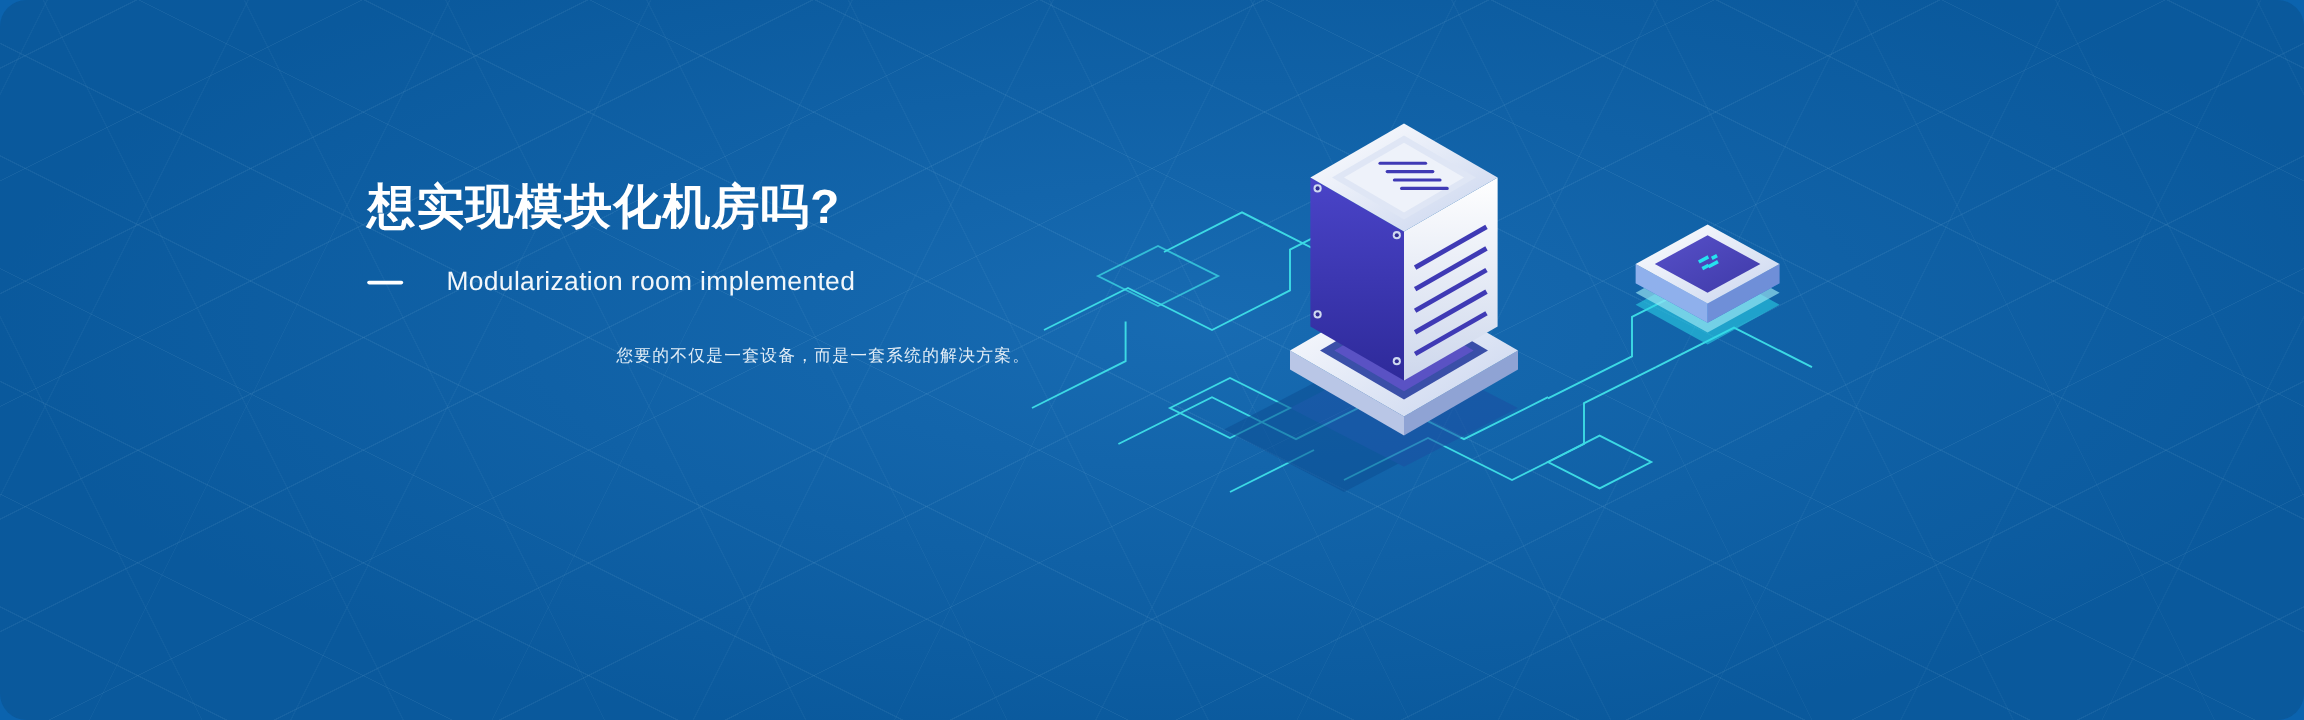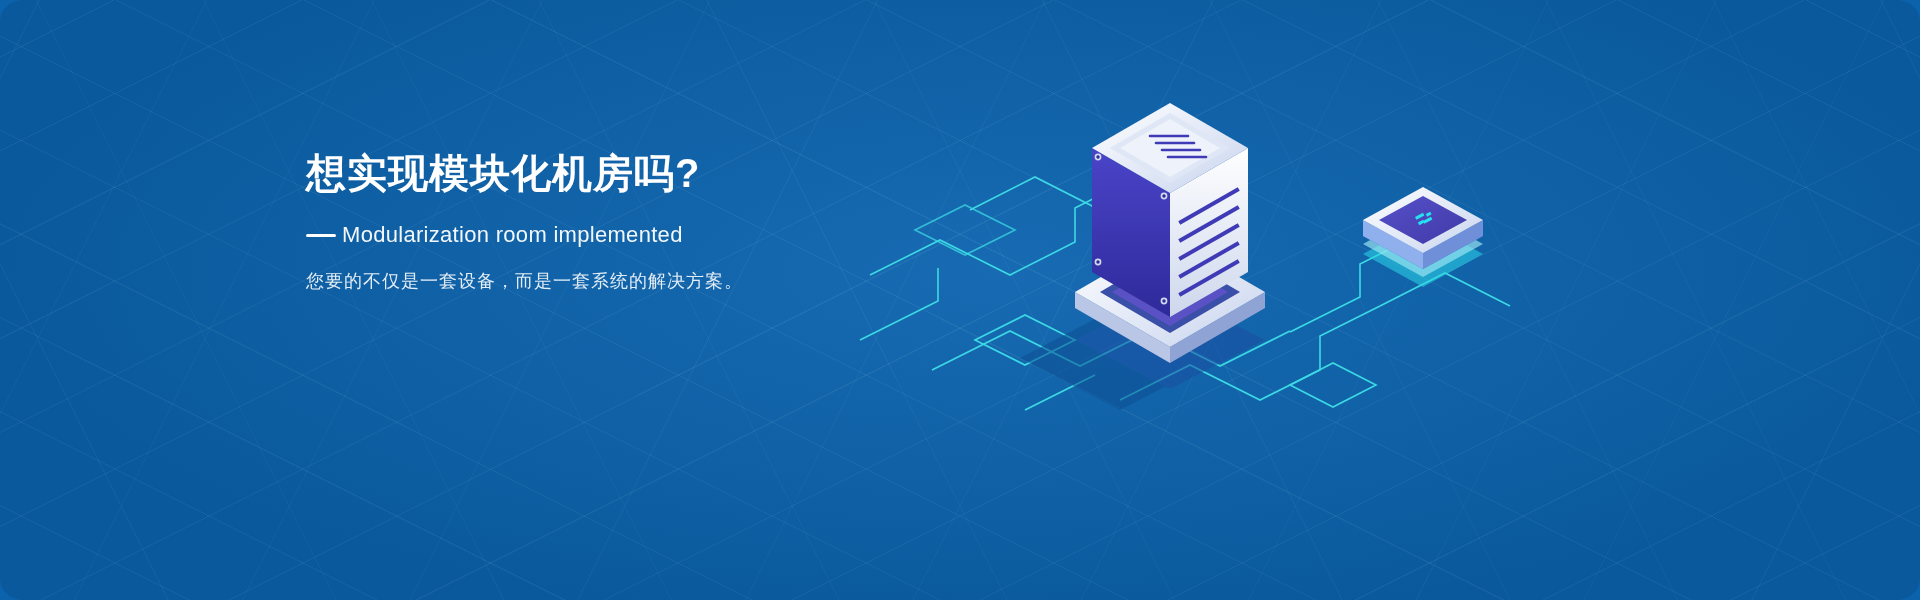--- a/index.html
+++ b/index.html
@@ -31,30 +31,30 @@
 
   
   .copy{
     position:absolute;left:306px;top:148px;width:760px;
   }
   .headline{
     margin:0;color:#ffffff;font-size:40px;line-height:1.25;
     font-weight:700;letter-spacing:1px;white-space:nowrap;
   }
   .sub-row{
-    display:flex;align-items:center;gap:6px;margin-top:24px;
+    display:flex;align-items:center;gap:36px;margin-top:24px;
   }
   .dash{
     width:30px;height:3px;background:#ffffff;border-radius:2px;flex:0 0 auto;
   }
   .subtitle{
     color:#f2f7fb;font-size:22px;letter-spacing:.3px;white-space:nowrap;
   }
   .desc{
-    margin-top:21px;color:#e2edf6;font-size:18px;letter-spacing:1px;white-space:nowrap;
+    margin-top:40px;color:#e2edf6;font-size:14px;letter-spacing:1px;white-space:nowrap;text-align:center;
   }
 
   
   .art{position:absolute;left:820px;top:40px;width:700px;height:400px;}
   .art svg{display:block;}
 </style>
 </head>
 <body>
 
 <div class="banner">

